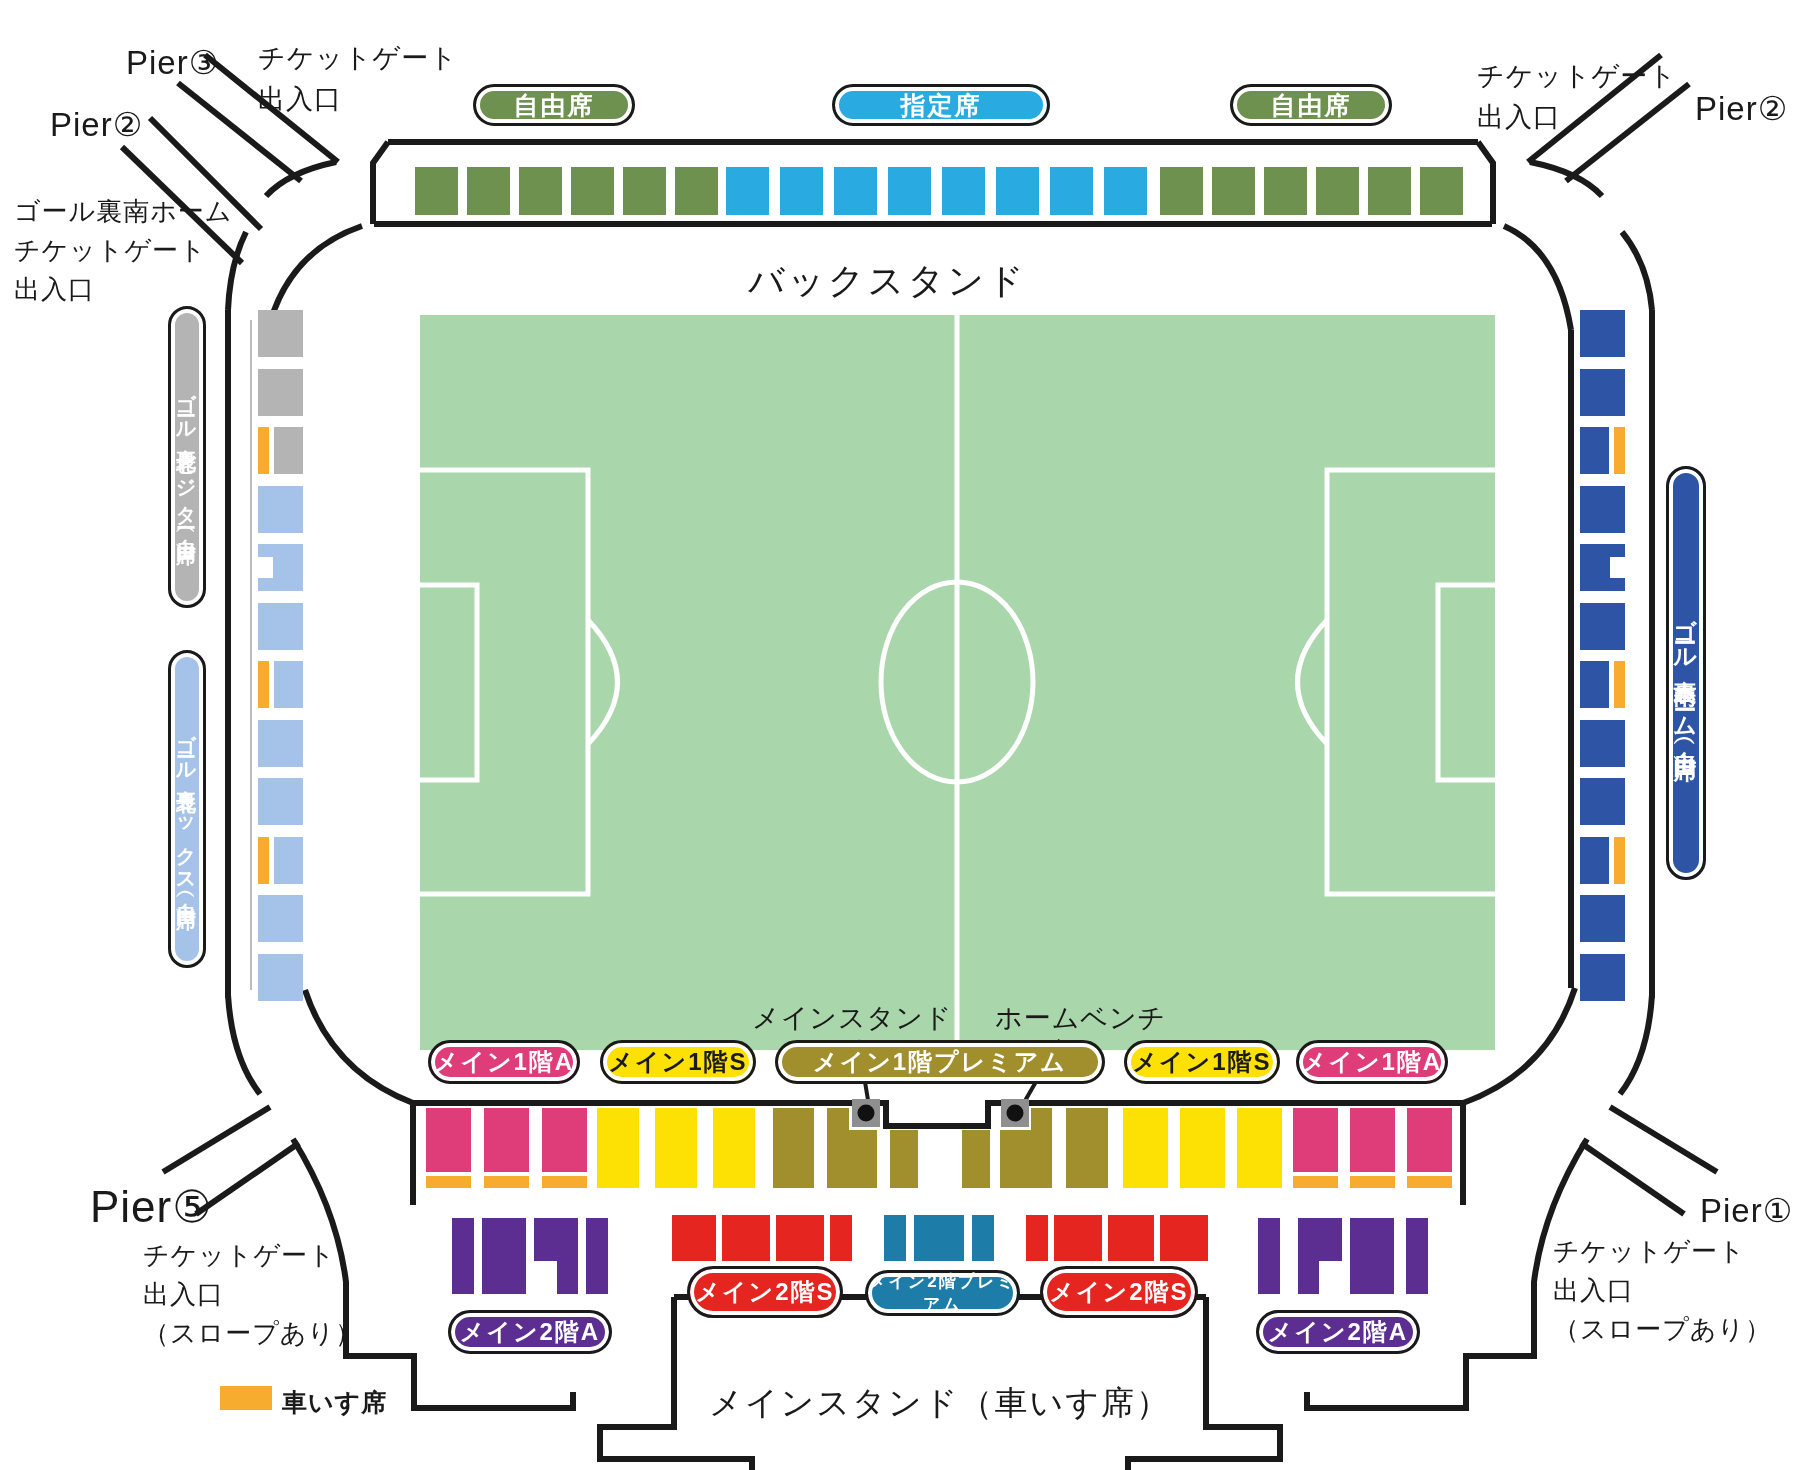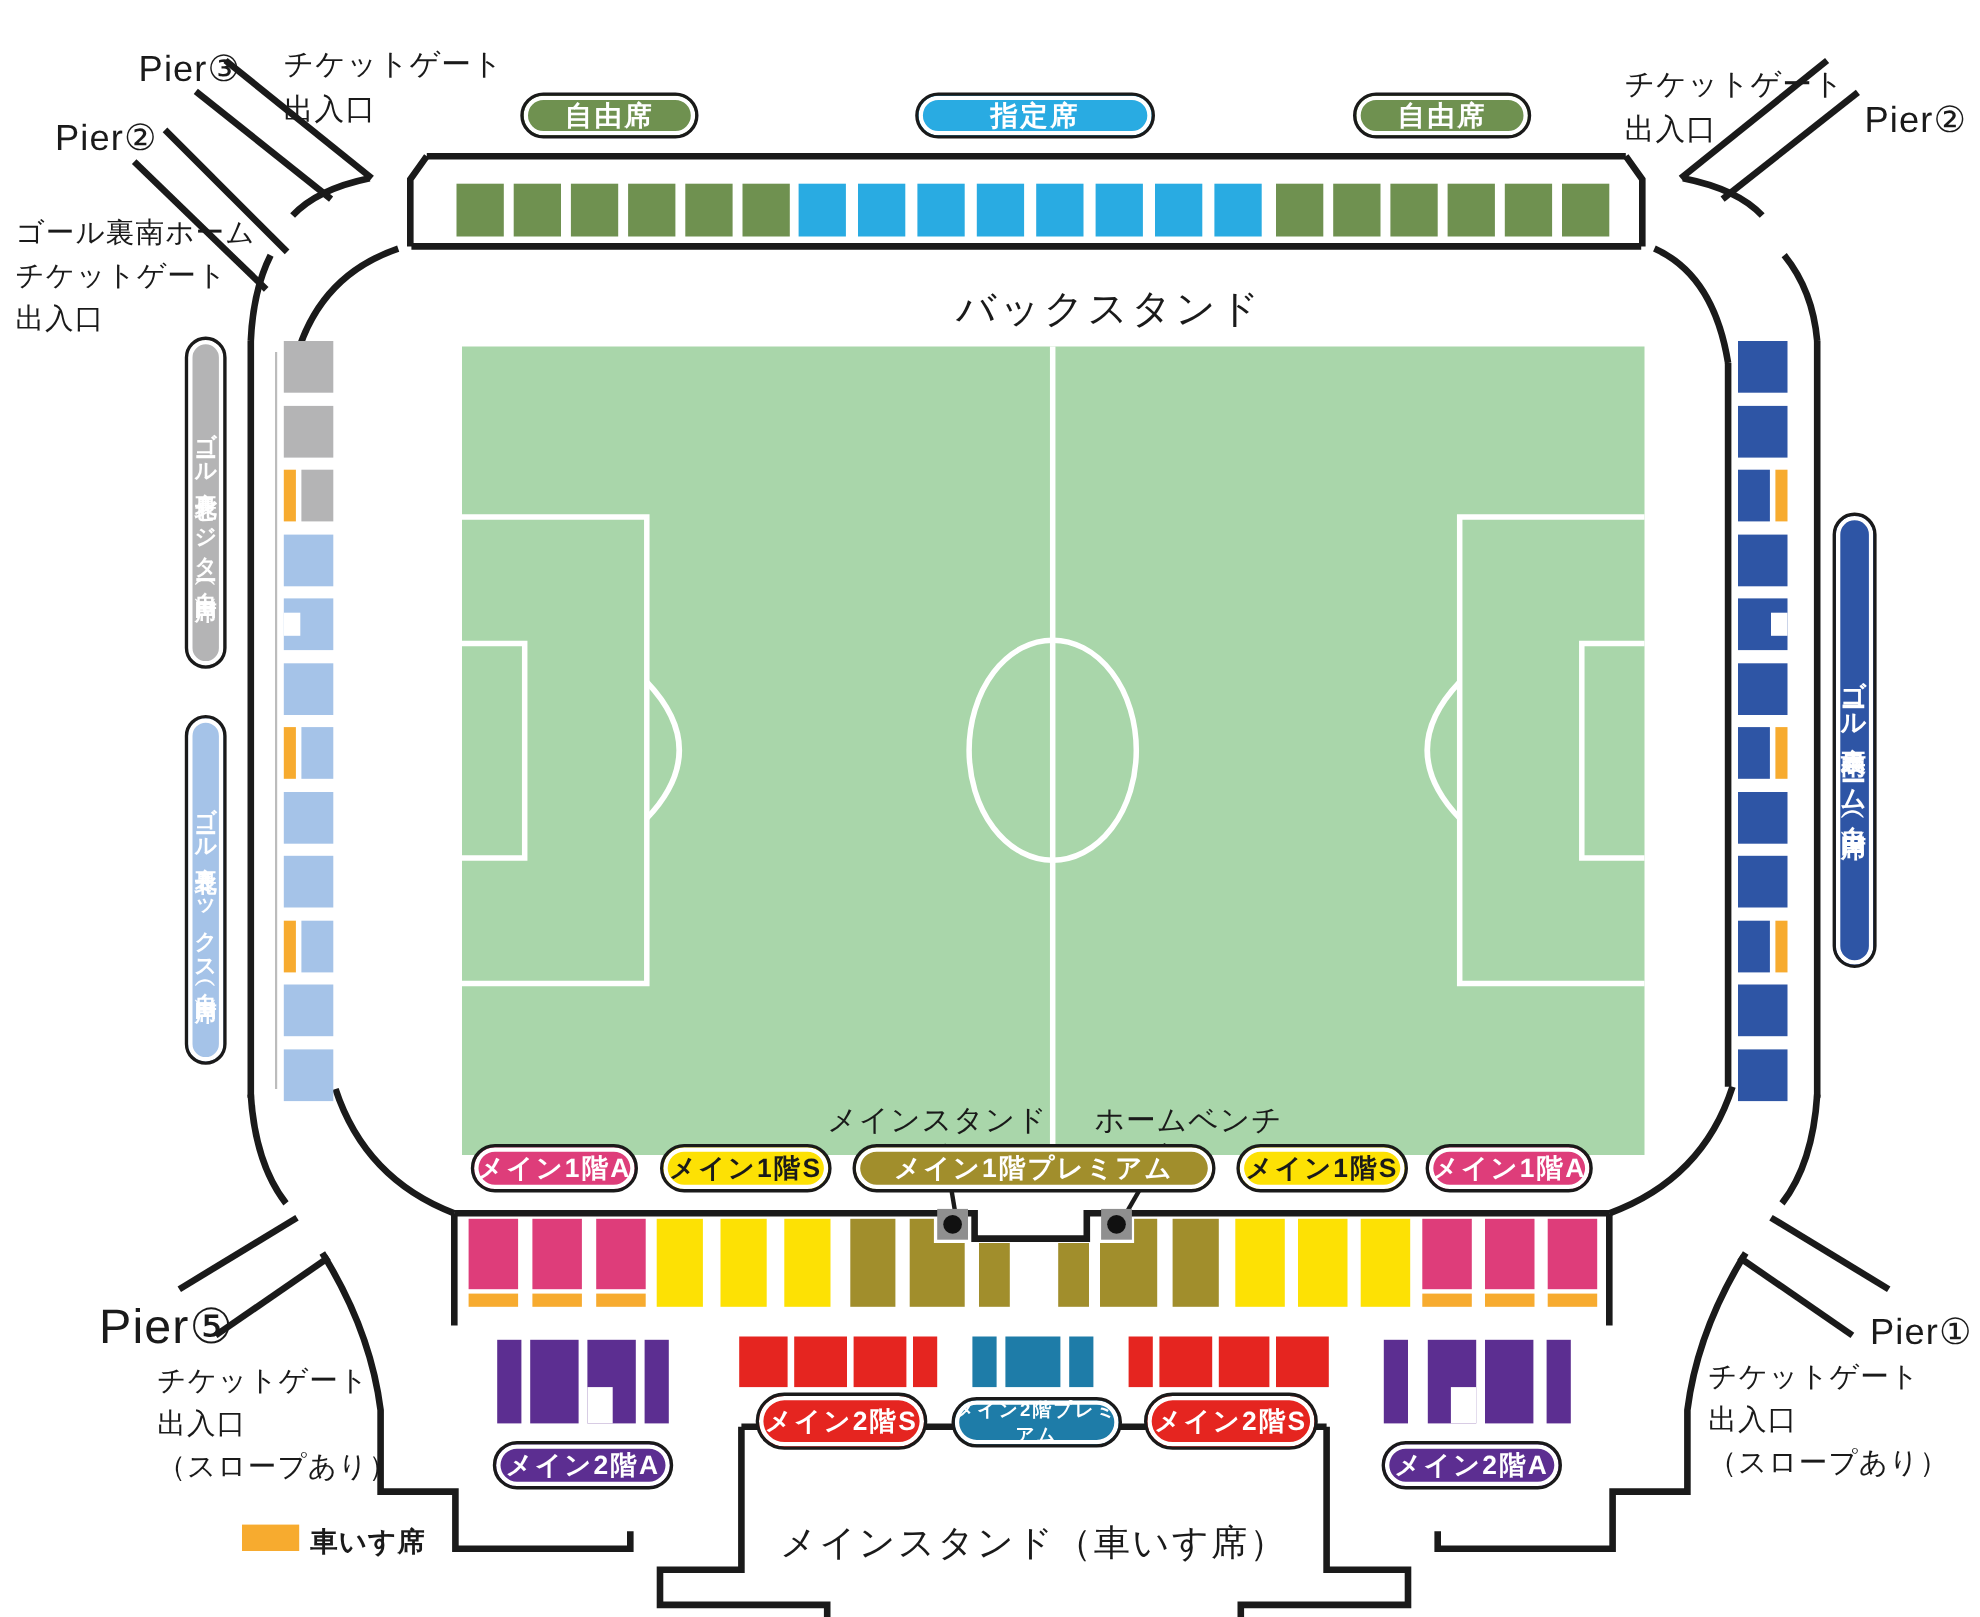--- a/index.html
+++ b/index.html
@@ -235,21 +235,21 @@
   <div class="lbl" style="left:14px;top:192px;font-size:26px;">ゴール裏南ホーム
 チケットゲート
 出入口</div>
   <div class="lbl" style="left:143px;top:1236px;font-size:26px;">チケットゲート
 出入口
 （スロープあり）</div>
   <div class="lbl" style="left:1553px;top:1232px;font-size:26px;">チケットゲート
 出入口
 （スロープあり）</div>
 
-  <div class="lbl" style="left:748px;top:254px;width:400px;text-align:right;font-size:36px;letter-spacing:3px;">バックスタンド</div>
+  <div class="lbl" style="left:748px;top:254px;width:400px;text-align:left;font-size:36px;letter-spacing:3px;">バックスタンド</div>
   <div class="lbl" style="left:690px;top:1378px;width:500px;text-align:center;font-size:33px;letter-spacing:2px;">メインスタンド（車いす席）</div>
 
   <div class="lbl" style="left:752px;top:998px;font-size:27px;">メインスタンド</div>
   <div class="lbl" style="left:995px;top:998px;font-size:27px;">ホームベンチ</div>
 
   <div class="swatch" style="left: 220px; top: 1386px; width: 52px; height: 24px; background: rgb(247, 171, 47);"></div>
   <div class="lbl" style="left:282px;top:1384px;font-size:25px;font-weight:700;">車いす席</div>
 </div>
 
 </body></html>

